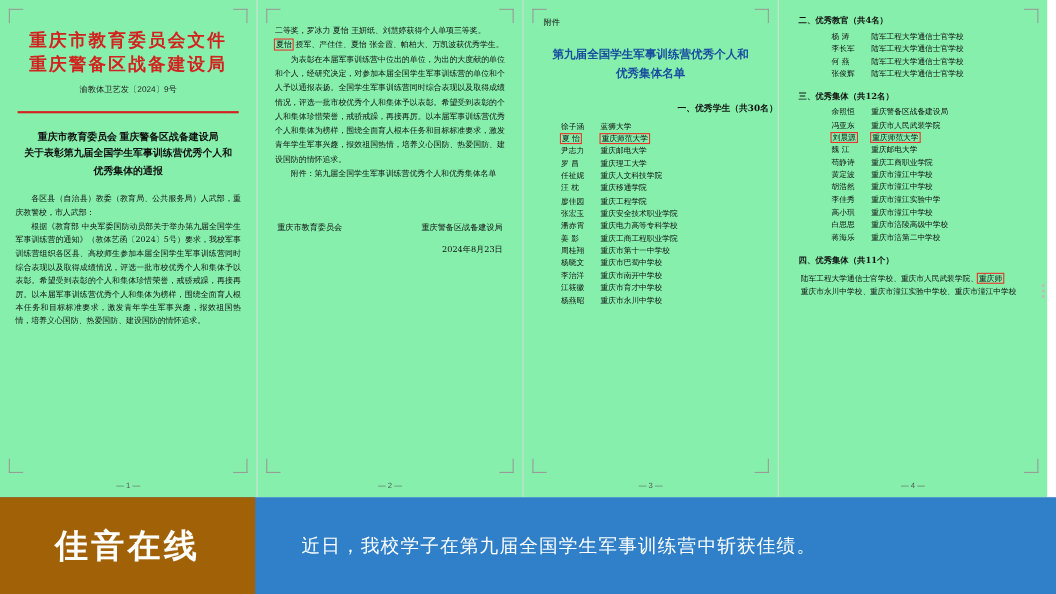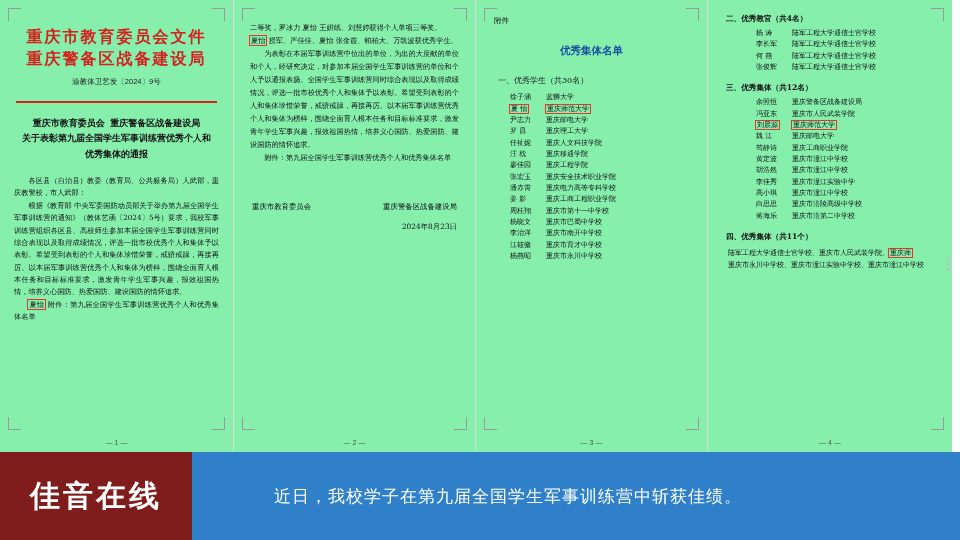--- a/index.html
+++ b/index.html
@@ -50,21 +50,21 @@
   .red-title .l1{font-size:16px;display:block;}
   .red-title .l2{font-size:16px;display:block;}
   .red-rule{
     margin:14px 16px 0 16px;height:2px;background:#d2231f;
   }
   .doc-no{
     margin-top:8px;text-align:center;font-size:7.5px;color:#222;
   }
   .doc-title{
     margin:14px 14px 0 14px;text-align:center;
-    font-family:Liberation Mono, monospace;font-weight:bold;
+    font-family:Liberation Serif, serif;font-weight:bold;
     font-size:9px;line-height:1.7;color:#111;
   }
   .body-text{
     margin:12px 14px 0 14px;font-size:7.2px;line-height:1.72;color:#111;
     text-align:justify;font-family:"DejaVu Serif", serif;
   }
   .indent{text-indent:2em;display:block;}
   .hl{outline:1.2px solid #e8342a;padding:0 1px;}
 
   
@@ -81,22 +81,23 @@
 
   
   .attach-label{
     margin:16px 0 0 18px;font-size:7.5px;color:#111;font-family:"DejaVu Serif", serif;
   }
   .p3-title{
     margin:16px 18px 0 18px;text-align:center;color:#1a4fa0;
     font-family:"DejaVu Serif", serif;font-weight:bold;font-size:10.5px;line-height:1.65;
   }
   .sect-head{
-    margin:16px 0 6px 22px;font-size:8px;font-weight:normal;color:#111;
+    margin:16px 0 6px 22px;font-size:8px;font-weight:bold;color:#111;
     font-family:"DejaVu Serif", serif;
+    text-align:right;
   }
   .namelist{margin:0 18px;}
   .nrow{
     display:flex;font-size:7px;line-height:1.62;color:#111;
     font-family:"DejaVu Serif", serif;
     justify-content:center;
   }
   .nname{width:52px;padding-left:16px;box-sizing:border-box;}
   .nschool{flex:1;}
   .nrow.mark .nname span, .nrow.mark .nschool span{outline:1.2px solid #e8342a;padding:0 1px;}
@@ -115,30 +116,30 @@
     position:absolute;right:2px;top:258px;width:3px;height:14px;
   }
   .scroll-dots i{display:block;width:3px;height:3px;background:#bdbdbd;margin-bottom:2px;border-radius:50%;}
 
   
   .banner{
     position:absolute;left:0;bottom:0;width:960px;height:88px;
     background:#2f80c8;display:flex;align-items:center;
   }
   .banner-brand{
-    width:192px;height:88px;background:#7f1d1d;
+    width:232px;height:88px;background:#a16207;
     display:flex;align-items:center;justify-content:center;
   }
   .banner-brand span{
     color:#ffffff;font-family:"DejaVu Serif", serif;font-weight:bold;
     font-size:30px;letter-spacing:3px;
   }
   .banner-text{
     flex:1;padding-left:42px;color:#ffffff;
-    font-family:"DejaVu Serif", serif;font-size:17px;letter-spacing:1px;margin-left:40px;
+    font-family:"DejaVu Serif", serif;font-size:17px;letter-spacing:1px;
   }
 </style>
 </head>
 <body>
 
 <div class="stage">
 
   <div class="pages">
 
     <div class="page p1">
@@ -158,24 +159,20 @@
 
       <div class="doc-title">
         <div>重庆市教育委员会   重庆警备区战备建设局</div>
         <div>关于表彰第九届全国学生军事训练营优秀个人和</div>
         <div>优秀集体的通报</div>
       </div>
 
       <div class="body-text">
         <span class="indent">各区县（自治县）教委（教育局、公共服务局）人武部，重庆教警校，市人武部：</span>
         <span class="indent">根据《教育部 中央军委国防动员部关于举办第九届全国学生军事训练营的通知》（教体艺函〔2024〕5号）要求，我校军事训练营组织各区县、高校师生参加本届全国学生军事训练营同时综合表现以及取得成绩情况，评选一批市校优秀个人和集体予以表彰。希望受到表彰的个人和集体珍惜荣誉，戒骄戒躁，再接再厉。以本届军事训练营优秀个人和集体为榜样，围绕全面育人根本任务和目标标准要求，激发青年学生军事兴趣，报效祖国热情，培养义心国防、热爱国防、建设国防的情怀追求。</span>
-        <span class="indent">
-          <span class="hl">夏怡</span>
-          <span>附件：第九届全国学生军事训练营优秀个人和优秀集体名单</span>
-        </span>
       </div>
 
       <div class="pagenum">— 1 —</div>
     </div>
 
     <div class="page p2">
       <div class="cmark tl"></div>
       <div class="cmark tr"></div>
       <div class="cmark bl"></div>
       <div class="cmark br"></div>
@@ -202,20 +199,21 @@
     </div>
 
     <div class="page p3">
       <div class="cmark tl"></div>
       <div class="cmark tr"></div>
       <div class="cmark bl"></div>
       <div class="cmark br"></div>
 
       <div class="attach-label">附件</div>
       <div class="p3-title">
+        <div>第九届全国学生军事训练营优秀个人和</div>
         <div>优秀集体名单</div>
       </div>
 
       <div class="sect-head">一、优秀学生（共30名）</div>
       <div class="namelist" id="p3list">
           <div class="nrow">
             <div class="nname"><span>徐子涵</span></div>
             <div class="nschool"><span>蓝狮大学</span></div>
           </div>
           <div class="nrow mark">

